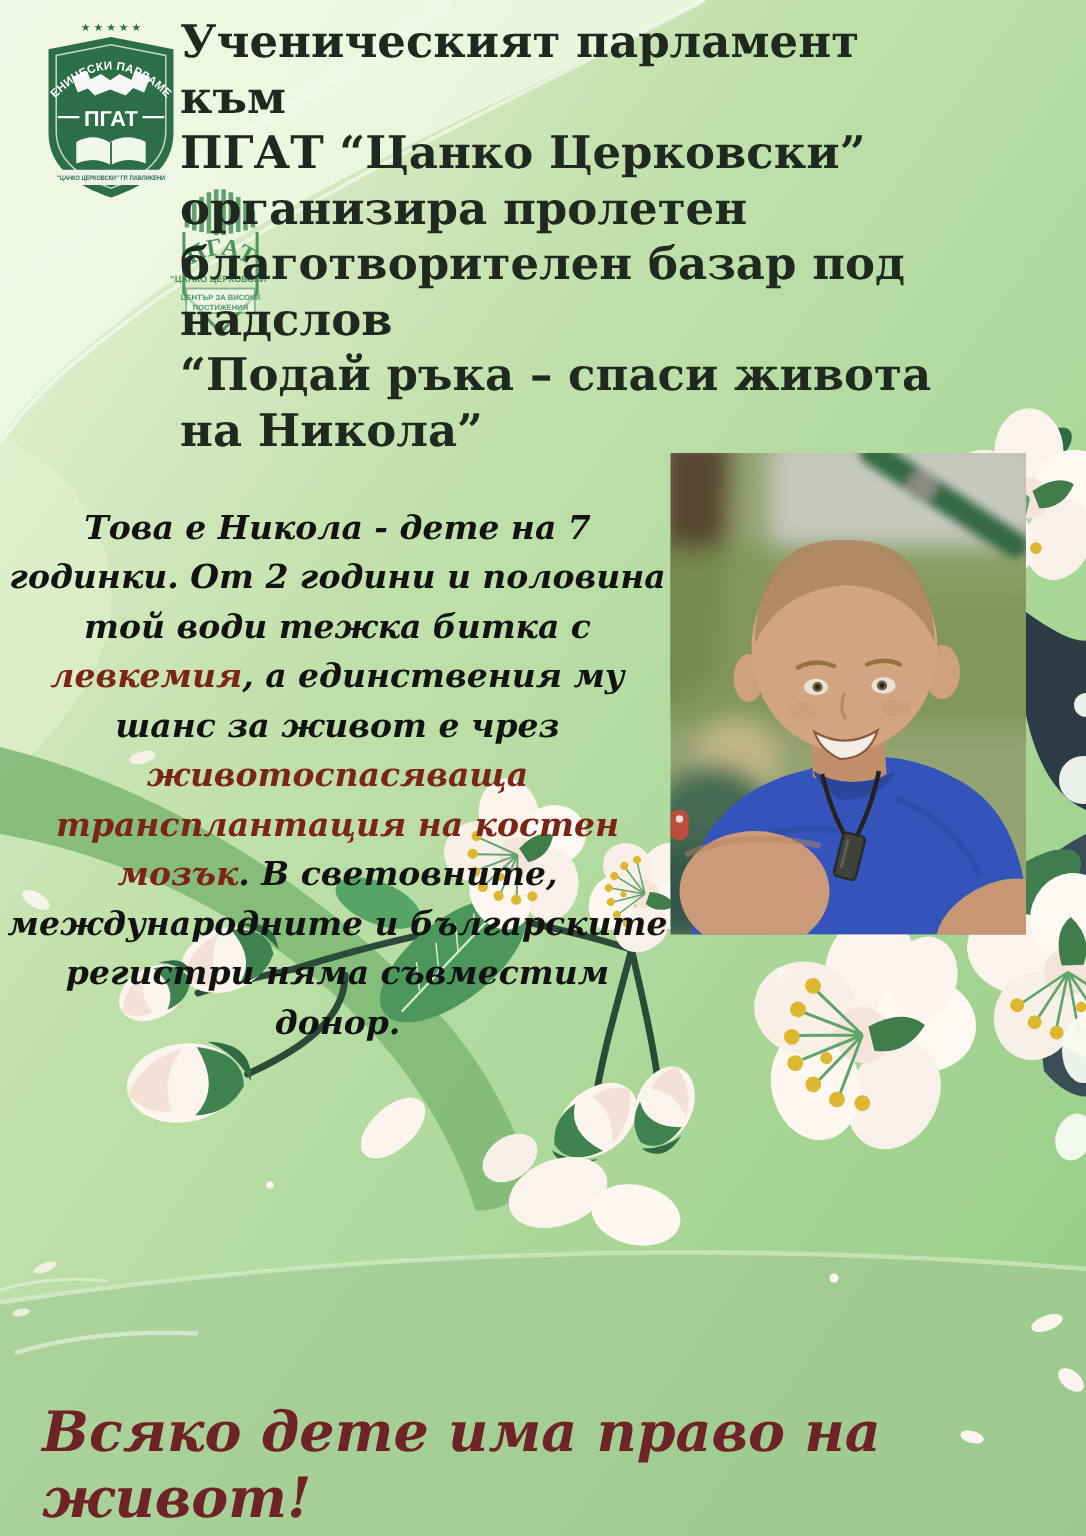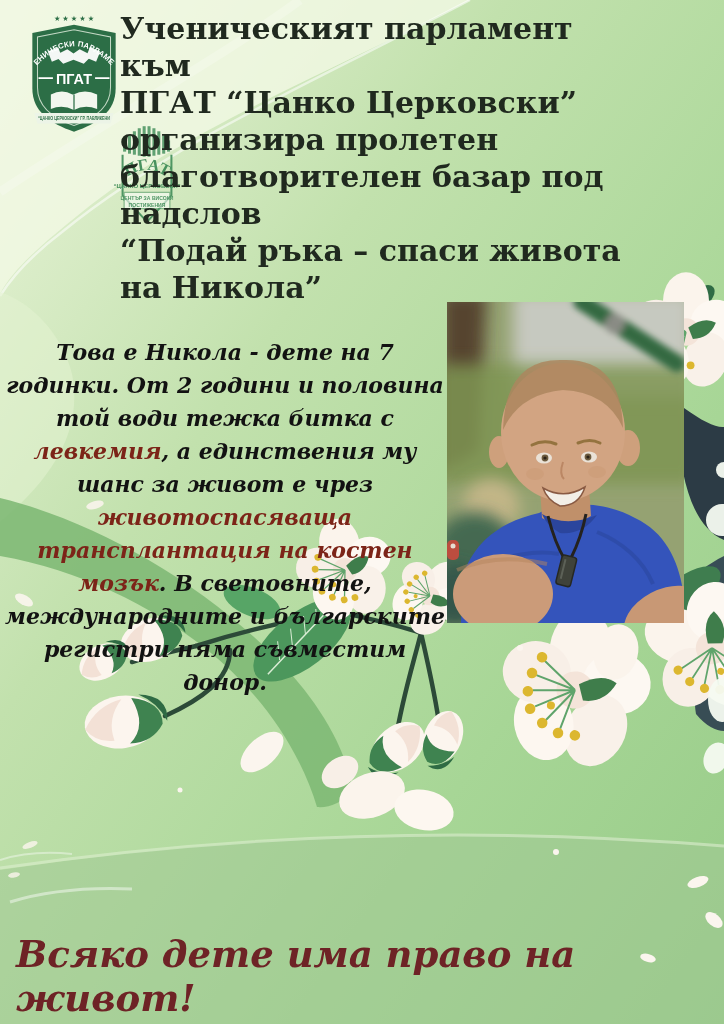--- a/index.html
+++ b/index.html
@@ -19,21 +19,21 @@
          font-style:italic;font-weight:700;font-size:22px;line-height:33px;color:#121212;margin-top:45px;}
   .story p{margin:0;}
   .story .p2{width:252px;margin:7px auto 0;}
   .hl{color:#7c2418;}
 
   .photo{position:absolute;left:447px;top:302px;width:237px;height:321px;}
   .photo svg{display:block;}
 
   .details{position:absolute;left:28px;top:806px;font-style:italic;font-weight:700;
            font-size:26px;line-height:37px;color:#161616;}
-  .slogan{position:absolute;left:16px;top:932px;width:688px;margin:0;
+  .slogan{position:absolute;left:28px;top:932px;width:688px;margin:0;
           font-style:italic;font-weight:700;font-size:37px;line-height:44px;color:#6e2326;}
 </style>
 </head>
 <body>
 
 <div class="poster">
 
   <svg class="layer" viewBox="0 0 724 1024" aria-hidden="true">
     <defs>
       <linearGradient id="bgGrad" x1="0" y1="0" x2="1" y2="1">

